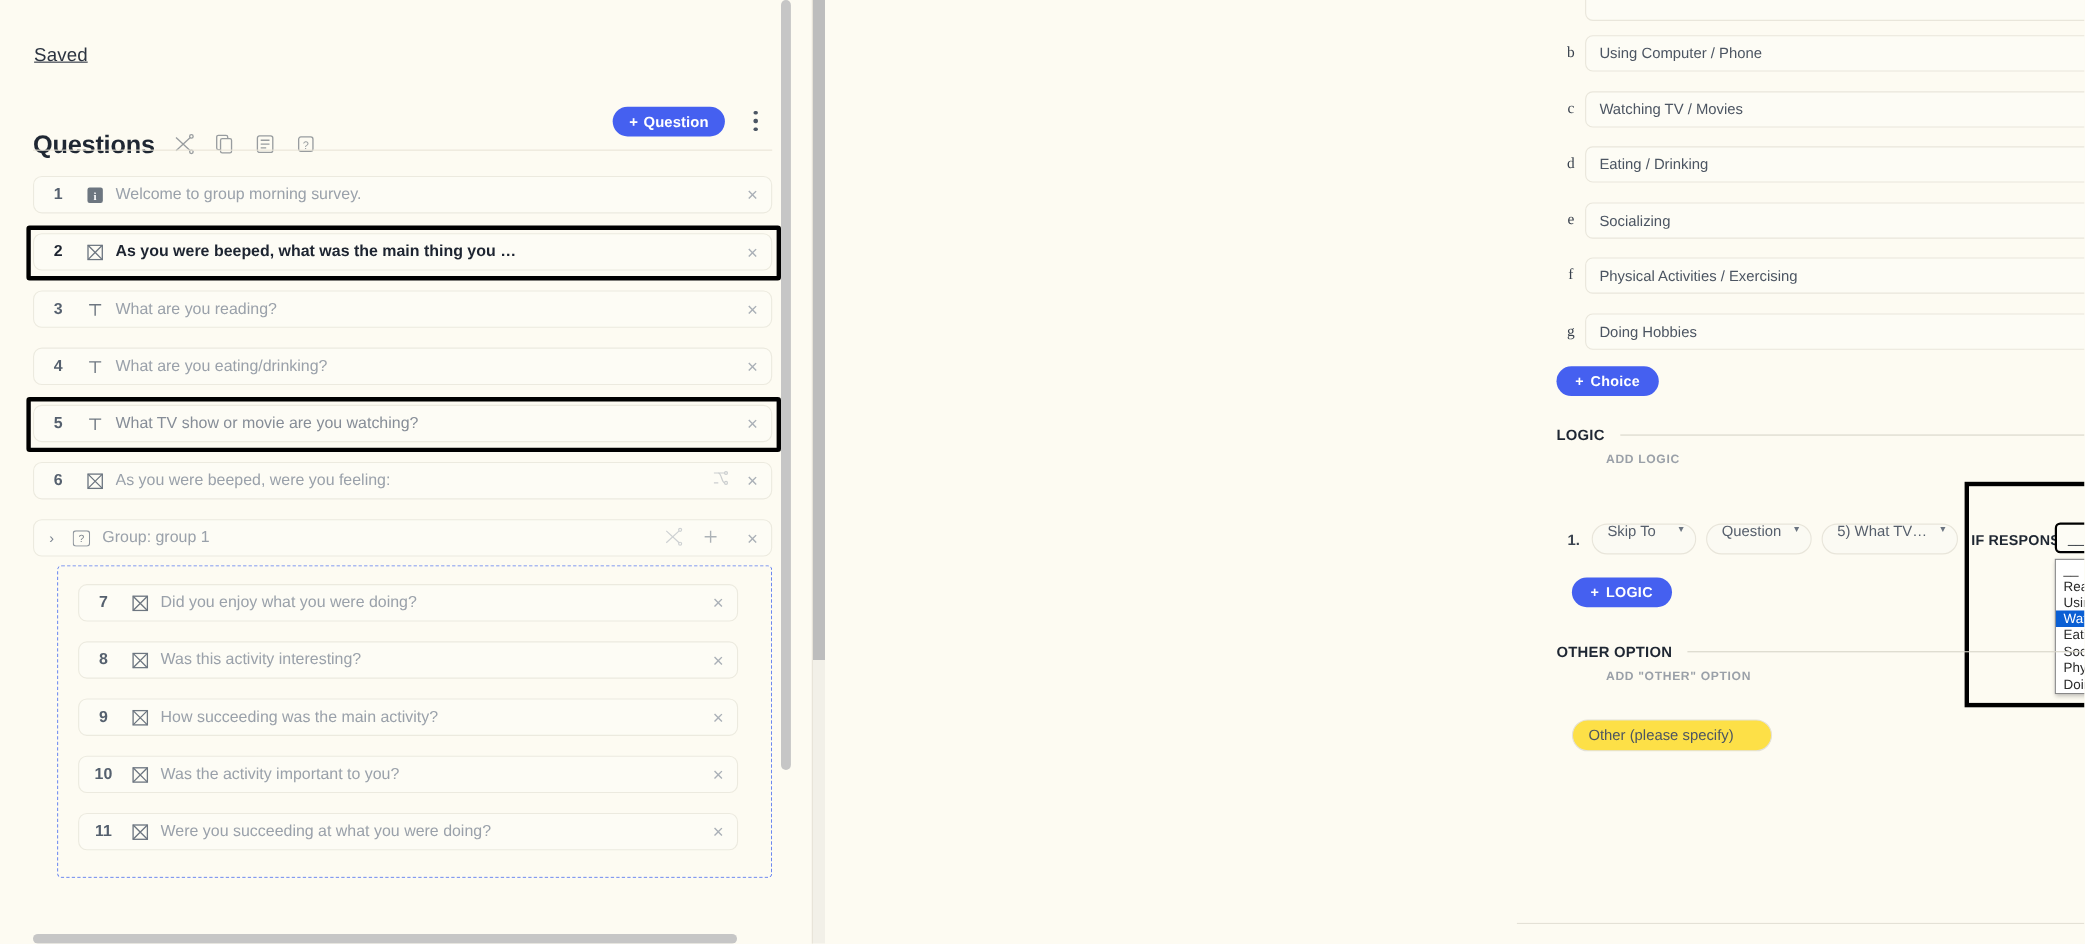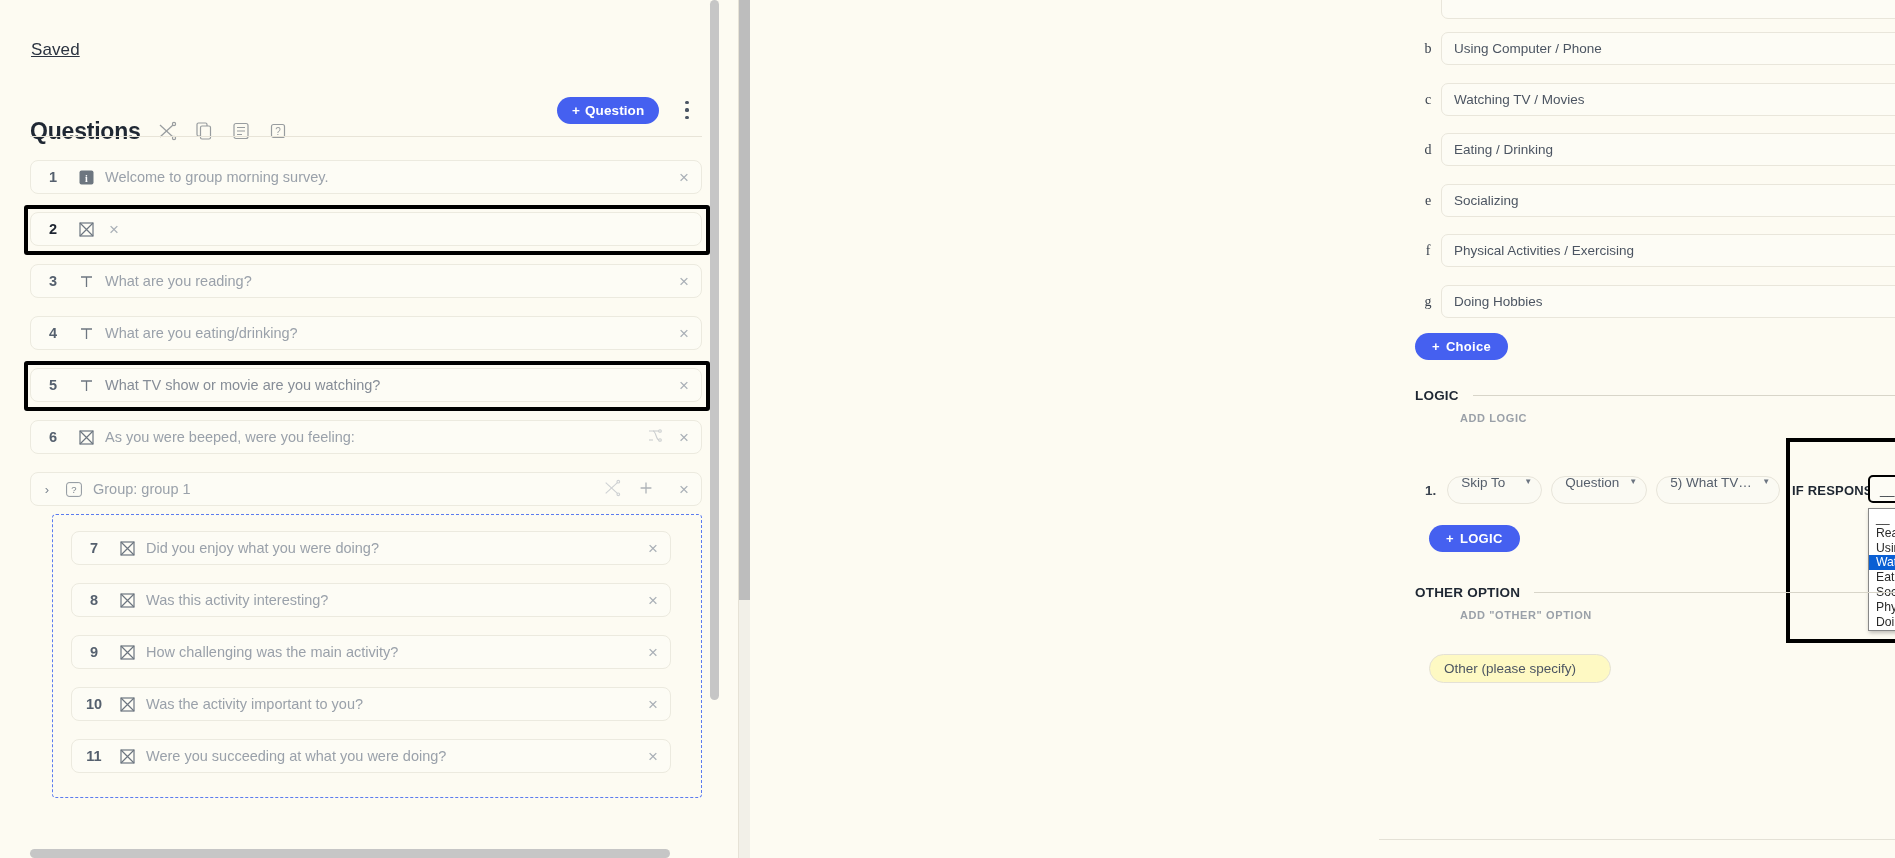--- a/index.html
+++ b/index.html
@@ -229,21 +229,21 @@
     height: 14.8px; line-height: 14.8px;
     padding: 0 0 0 7px; font-size: 12.2px; color: #2a2a2a;
     white-space: nowrap; cursor: pointer;
   }
   .dd-item.sel { background: #0a5fd4; color: #fff; }
 
   .other-input {
     position: absolute; left: 676px; top: 654px;
     width: 182px; height: 29px;
     border: 1px solid #e4e1d6; border-radius: 15px;
-    background: #fef9c3; padding: 0 14px;
+    background: #fde047; padding: 0 14px;
     font-size: 13.5px; color: #4c5562;
     font-family: "Liberation Sans", sans-serif; outline: none;
   }
   .bottom-rule {
     position: absolute; left: 626px; bottom: 18px; right: 0; height: 1px; background: #e4e1d6;
   }
   .top-choice-partial {
     position: absolute; left: 662px; top: -14px; display: flex; align-items: center;
   }
 </style>
@@ -316,20 +316,21 @@
         </div>
         <div class="q-row active ">
           <div class="sel-box"></div>
           <span class="q-num">2</span>
           <span class="q-icon">
             <svg width="15" height="15" viewBox="0 0 15 15" fill="none" stroke="#6d7680" stroke-width="1.2">
               <rect x="1" y="1" width="13" height="13"></rect>
               <path d="M1 1 L14 14 M14 1 L1 14"></path>
             </svg>
           </span>
+          <span class="q-text">As you were beeped, what was the main thing you …</span>
           <span class="q-close">×</span>
         </div>
         <div class="q-row  ">
           <span class="q-num">3</span>
           <span class="q-icon">
             <svg width="15" height="15" viewBox="0 0 15 15" fill="none" stroke="#6d7680" stroke-width="1.3">
               <path d="M2 3 L13 3 M7.5 3 L7.5 13"></path>
             </svg>
           </span>
           <span class="q-text">What are you reading?</span>
@@ -420,21 +421,21 @@
             <span class="q-close">×</span>
           </div>
           <div class="q-row  ">
             <span class="q-num">9</span>
             <span class="q-icon">
               <svg width="15" height="15" viewBox="0 0 15 15" fill="none" stroke="#6d7680" stroke-width="1.2">
                 <rect x="1" y="1" width="13" height="13"></rect>
                 <path d="M1 1 L14 14 M14 1 L1 14"></path>
               </svg>
             </span>
-            <span class="q-text">How challenging was the main activity?</span>
+            <span class="q-text">How succeeding was the main activity?</span>
             <span class="q-close">×</span>
           </div>
           <div class="q-row  ">
             <span class="q-num">10</span>
             <span class="q-icon">
               <svg width="15" height="15" viewBox="0 0 15 15" fill="none" stroke="#6d7680" stroke-width="1.2">
                 <rect x="1" y="1" width="13" height="13"></rect>
                 <path d="M1 1 L14 14 M14 1 L1 14"></path>
               </svg>
             </span>

